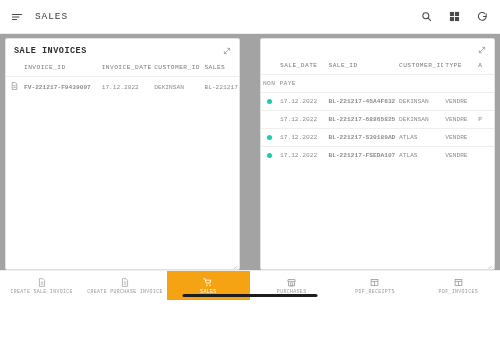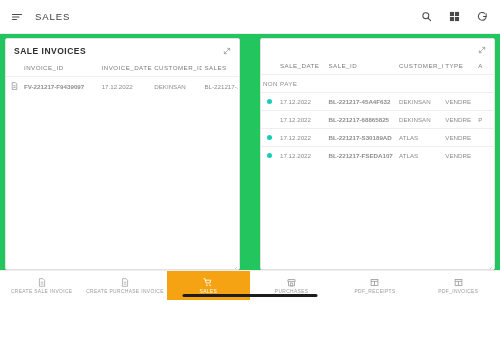--- a/index.html
+++ b/index.html
@@ -13,20 +13,21 @@
     -webkit-font-smoothing: antialiased;
   }
 
   #app {
     position: relative;
     width: 500px;
     height: 300px;
     background: #ffffff;
     display: flex;
     flex-direction: column;
+    font-family: Liberation Mono, monospace;
   }
 
   
   .appbar {
     height: 34px;
     min-height: 34px;
     background: #ffffff;
     display: flex;
     align-items: center;
     padding: 0 10px 0 9px;
@@ -52,21 +53,21 @@
     cursor: pointer;
   }
   .icon-btn svg { display: block; }
 
   
   .body-area {
     flex: 1;
     display: flex;
     gap: 20px;
     padding: 4px 5px 0 5px;
-    background: #22c55e;
+    background: #a3a3a3;
     min-height: 0;
   }
   .panel {
     flex: 1 1 0;
     min-width: 0;
     background: #ffffff;
     border: 1px solid #e2e2e2;
     border-radius: 2px;
     display: flex;
     flex-direction: column;

